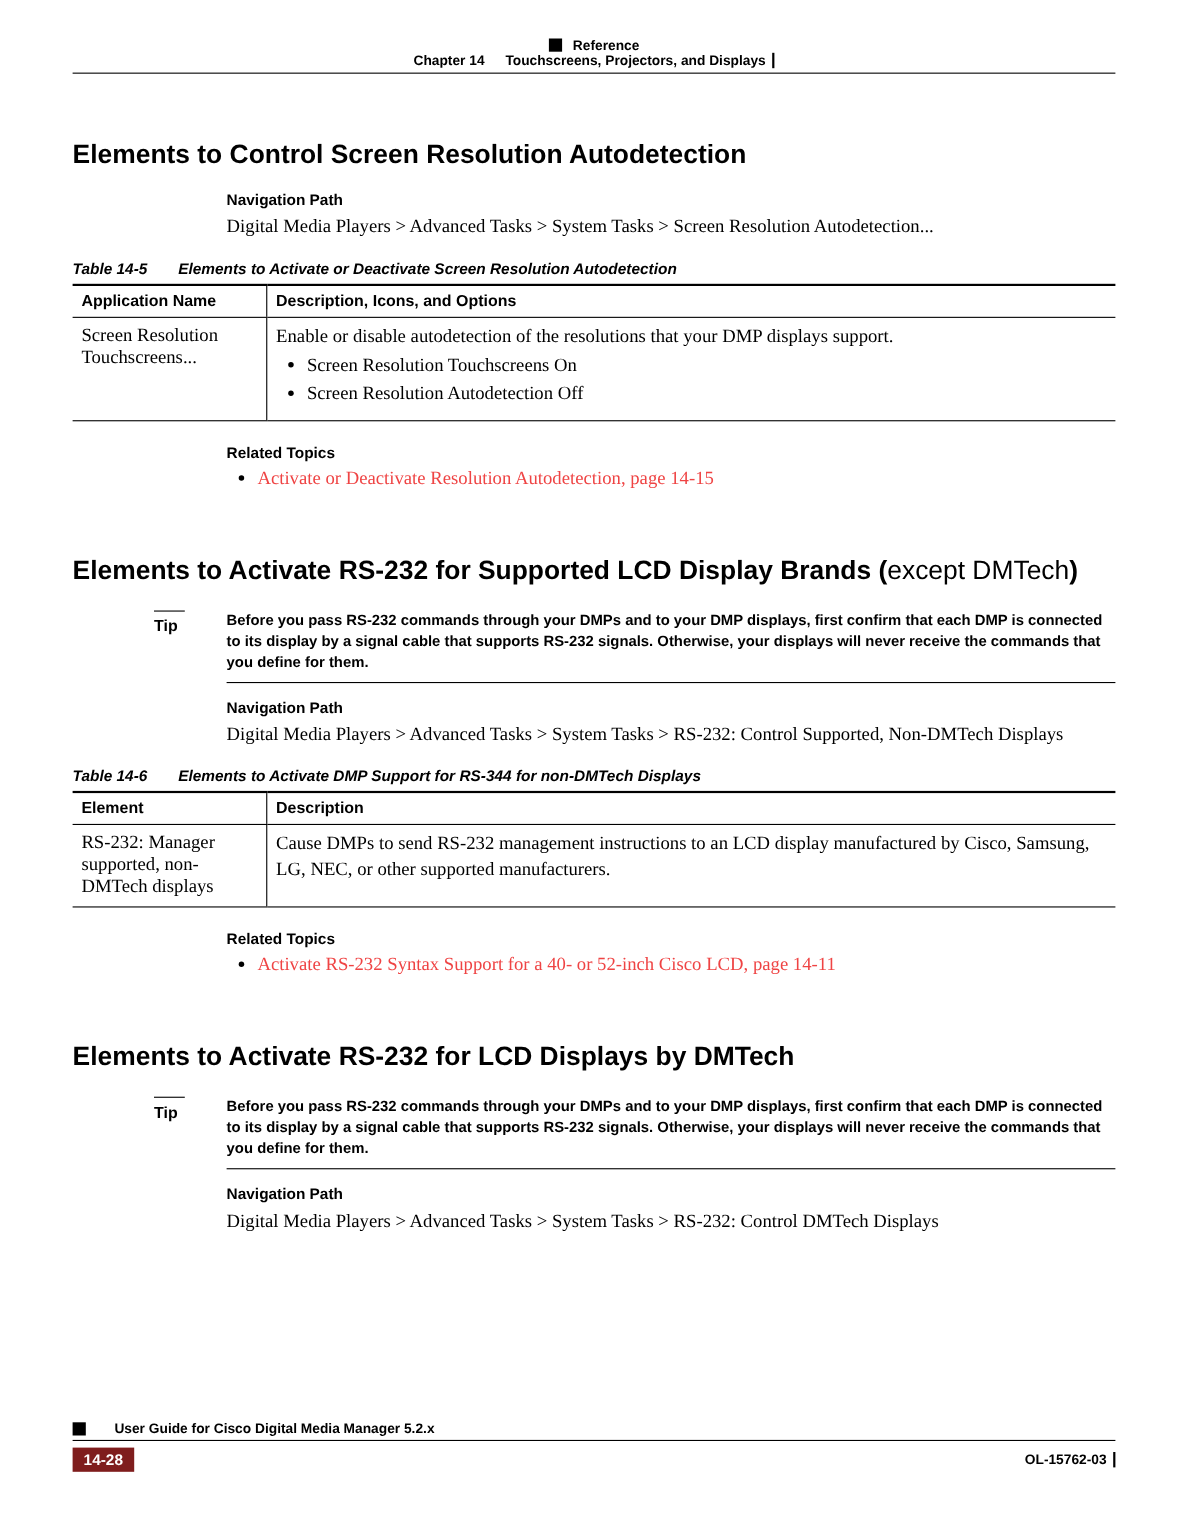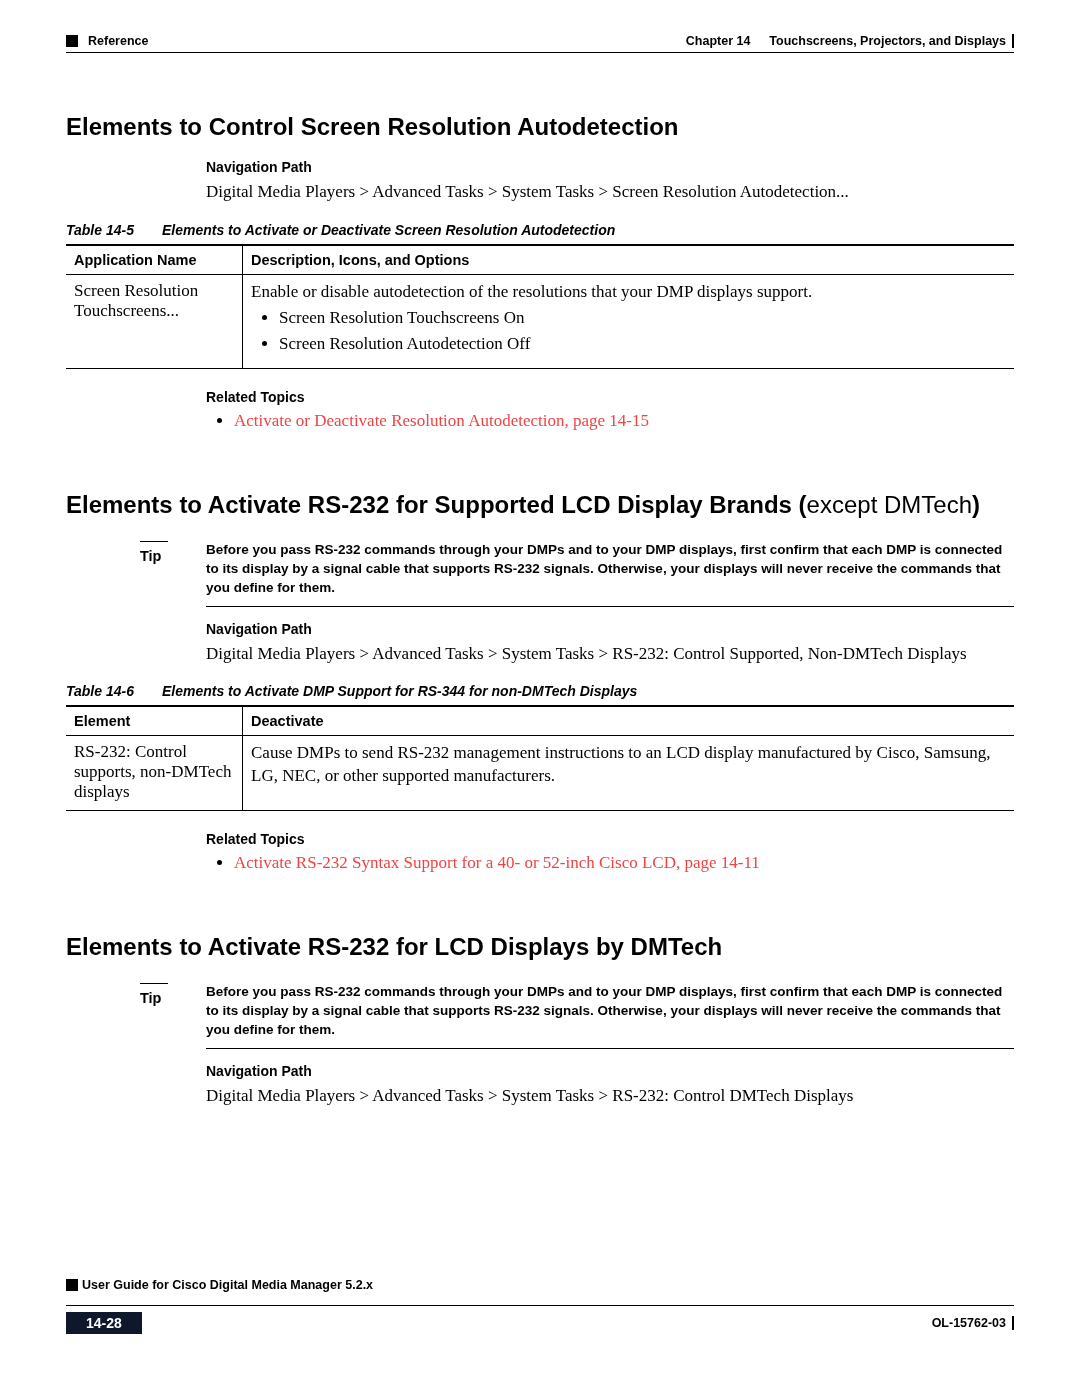--- a/index.html
+++ b/index.html
@@ -16,20 +16,21 @@
   }
   .running-header {
     display: flex;
     justify-content: space-between;
     align-items: center;
     font-family: Arial, Helvetica, sans-serif;
     font-size: 12.5px;
     font-weight: bold;
     padding-bottom: 4px;
     border-bottom: 1px solid #000;
+    flex-direction: column;
   }
   .rh-left { display: flex; align-items: center; gap: 10px; }
   .rh-left .square { width: 12px; height: 12px; background:#000; display:inline-block; }
   .rh-right { display:flex; align-items:center; gap:6px; }
   .rh-vbar { width:2px; height:14px; background:#000; display:inline-block; }
   .rh-chapter { font-family: Arial, Helvetica, sans-serif; font-size:12.5px; font-weight:bold; }
 
   h2.section {
     font-family: Arial, Helvetica, sans-serif;
     font-weight: bold;
@@ -110,32 +111,32 @@
     font-size: 13.5px;
     line-height: 1.4;
     flex: 1;
   }
   .tip-after-rule { border-top:1px solid #000; margin: 8px 0 0 0; }
 
   .footer {
     margin-top: 170px;
   }
   .footer-top {
-    display:flex; align-items:center; gap:4px;
+    display:flex; align-items:center; gap:26px;
     font-family: Arial, Helvetica, sans-serif; font-weight:bold; font-size:12.5px;
-    border-bottom: 1px solid #000; padding-bottom:13px;
+    border-bottom: 1px solid #000; padding-bottom:3px;
   }
   .footer-top .square { width:12px; height:12px; background:#000; display:inline-block; }
   .footer-bottom {
     display:flex; justify-content:space-between; align-items:center; margin-top:6px;
   }
   .page-badge {
-    background:#0f172a; color:#fff;
+    background:#7f1d1d; color:#fff;
     font-family: Arial, Helvetica, sans-serif; font-weight:bold; font-size:14px;
-    padding: 3px 20px;
+    padding: 3px 10px;
   }
   .doc-id { font-family: Arial, Helvetica, sans-serif; font-weight:bold; font-size:12.5px; display:flex; align-items:center; gap:6px;}
 </style>
 </head>
 <body>
 
 <div class="page">
   <div class="running-header">
     <div class="rh-left">
       <span class="square"></span>
@@ -204,24 +205,24 @@
     <div class="body-text">Digital Media Players &gt; Advanced Tasks &gt; System Tasks &gt; RS-232: Control Supported, Non-DMTech Displays</div>
   </div>
 
   <div class="table-caption">
     <span class="tnum">Table 14-6</span><span>Elements to Activate DMP Support for RS-344 for non-DMTech Displays</span>
   </div>
   <table class="doc-table">
     <tbody>
         <tr>
       <th class="col1">Element</th>
-      <th>Deactivate</th>
+      <th>Description</th>
     </tr>
     <tr>
-      <td>RS-232: Control supports, non-DMTech displays</td>
+      <td>RS-232: Manager supported, non-DMTech displays</td>
       <td>
         <div class="body-text">Cause DMPs to send RS-232 management instructions to an LCD display manufactured by Cisco, Samsung, LG, NEC, or other supported manufacturers.</div>
       </td>
     </tr>
   </tbody>
     </table>
   <div class="indent-block" style="margin-top:20px;">
     <div class="label-bold">Related Topics</div>
     <ul class="bullets">
       <li>

